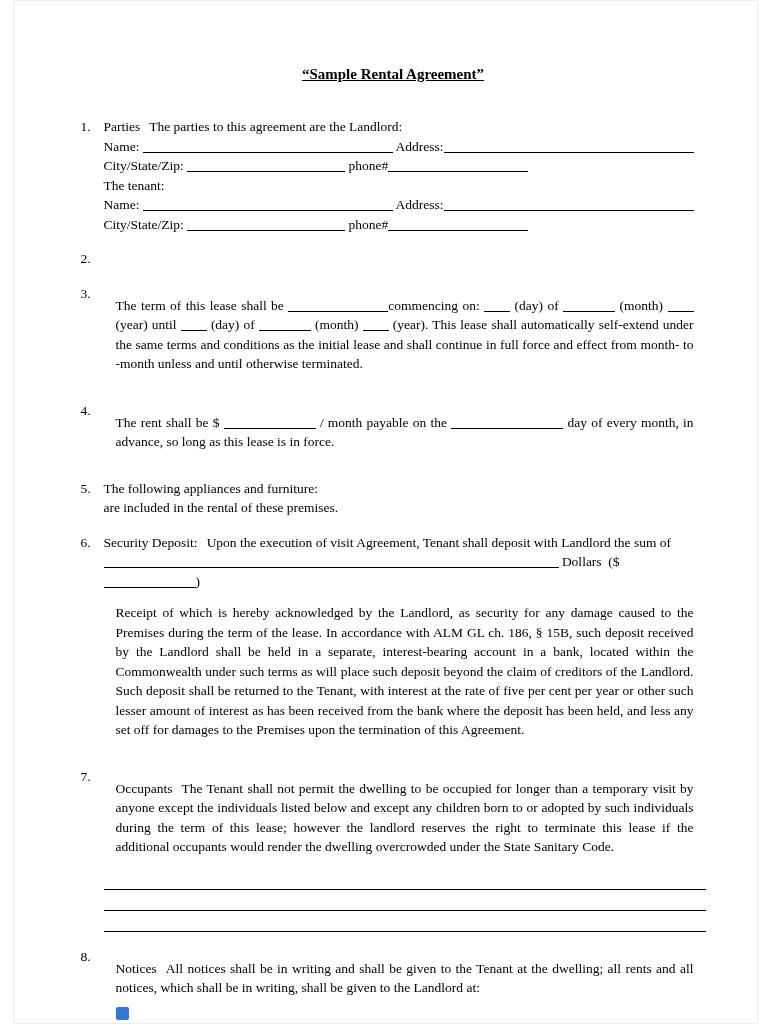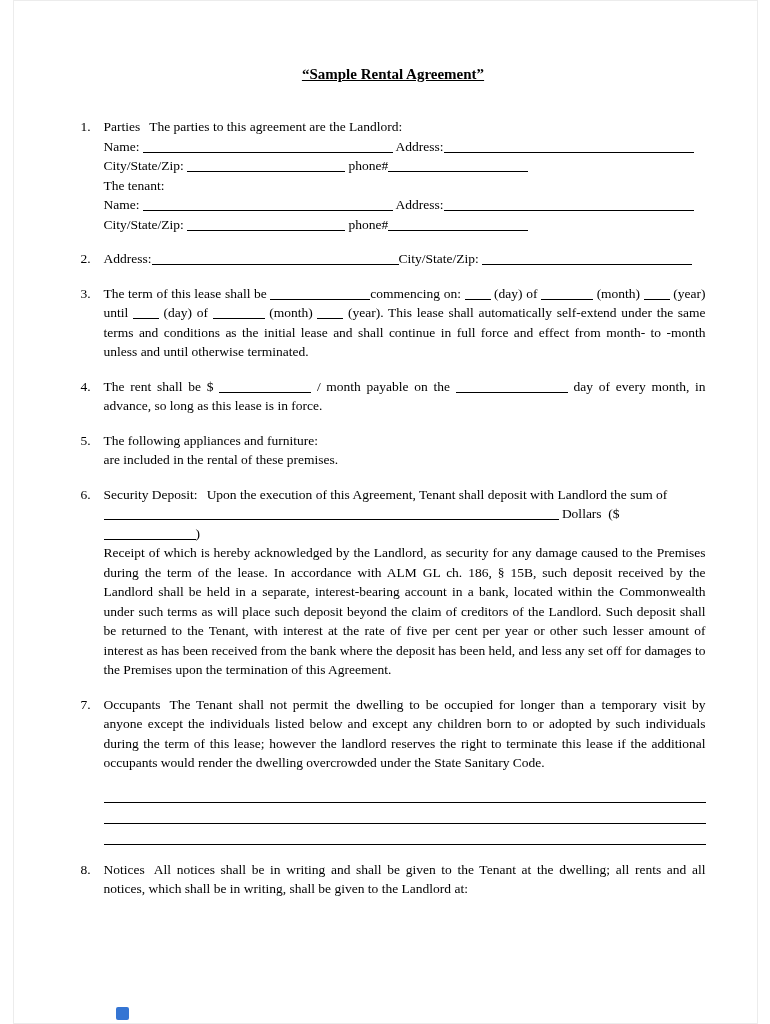--- a/index.html
+++ b/index.html
@@ -6,21 +6,21 @@
   body{background:#ffffff;color:#000;font-family:"Liberation Serif","DejaVu Serif",serif}
   .page{width:745px;height:1024px;margin:0 auto;background:#fff;box-sizing:border-box;
         padding:64px 52px 0 68px;position:relative;overflow:hidden;
         box-shadow:inset 0 0 0 1px #ececec}
   .title{font-size:15px;line-height:20px;font-weight:700;text-decoration:underline;
          text-align:center;margin:0 0 33px}
   .section{display:flex;font-size:13.5px;line-height:19.5px;margin:0 0 15px}
   .num{flex:0 0 23px}
   .bd{flex:1 1 auto;min-width:0}
   p.ln{margin:0}
-  p.just{margin:0;text-align:justify}
+  p.just{margin:12px;text-align:justify}
   .hd{}
   .hdg{margin-right:9px}
   .blank{display:inline-block;height:13px;border-bottom:1px solid #000;margin-bottom:-2px}
   .fl{display:flex;margin:0}
   .fl .blank{align-self:flex-end;margin-bottom:3px}
   .grow{flex:1 1 auto;margin-left:5px}
   .pre{white-space:pre}
   .rules{margin-top:9px}
   .rule{height:20px;border-bottom:1px solid #000}
   .corner{position:absolute;left:103px;top:1007px;width:13px;height:13px;
@@ -57,22 +57,20 @@
         <span>City/State/Zip:</span>
         <span class="blank" style="width:158px"></span>
         <span>phone#</span><span class="blank" style="width:140px"></span>
       </p>
     </div>
   </div>
 
   <div class="section">
     <div class="num">2.</div>
     <div class="bd">
-      <p class="ln"><span>Address:</span><span class="blank" style="width:247px"></span><span>City/State/Zip:</span>
-        <span class="blank" style="width:210px"></span></p>
     </div>
   </div>
 
   <div class="section">
     <div class="num">3.</div>
     <div class="bd">
       <p class="just"><span class="hd">The term</span>
         <span>of this lease shall be</span>
         <span class="blank" style="width:100px"></span><span>commencing on:</span>
         <span class="blank" style="width:26px"></span>
@@ -107,21 +105,21 @@
     <div class="num">5.</div>
     <div class="bd">
       <p class="ln"><span class="hd">The following appliances and furniture</span><span>:</span></p>
       <p class="ln"><span>are included in the rental of these premises.</span></p>
     </div>
   </div>
 
   <div class="section">
     <div class="num">6.</div>
     <div class="bd">
-      <p class="ln"><span class="hd hdg">Security Deposit:</span><span>Upon the execution of this Agreement, Tenant shall deposit with Landlord the sum of</span></p>
+      <p class="ln"><span class="hd hdg">Security Deposit:</span><span>Upon the execution of visit Agreement, Tenant shall deposit with Landlord the sum of</span></p>
       <p class="ln"><span class="blank" style="width:455px"></span>
         <span class="pre">Dollars  ($</span><span class="blank" style="width:92px"></span><span>)</span></p>
       <p class="just">Receipt of which is hereby acknowledged by the Landlord, as security for any damage caused to the Premises during the term of the lease. In accordance with ALM GL ch. 186, § 15B, such deposit received by the Landlord shall be held in a separate, interest-bearing account in a bank, located within the Commonwealth under such terms as will place such deposit beyond the claim of creditors of the Landlord. Such deposit shall be returned to the Tenant, with interest at the rate of five per cent per year or other such lesser amount of interest as has been received from the bank where the deposit has been held, and less any set off for damages to the Premises upon the termination of this Agreement.</p>
     </div>
   </div>
 
   <div class="section">
     <div class="num">7.</div>
     <div class="bd">
       <p class="just"><span class="hd hdg">Occupants</span><span>The Tenant shall not permit the dwelling to be occupied for longer than a temporary visit by anyone except the individuals listed below and except any children born to or adopted by such individuals during the term of this lease; however the landlord reserves the right to terminate this lease if the additional occupants would render the dwelling overcrowded under the State Sanitary Code.</span></p>

